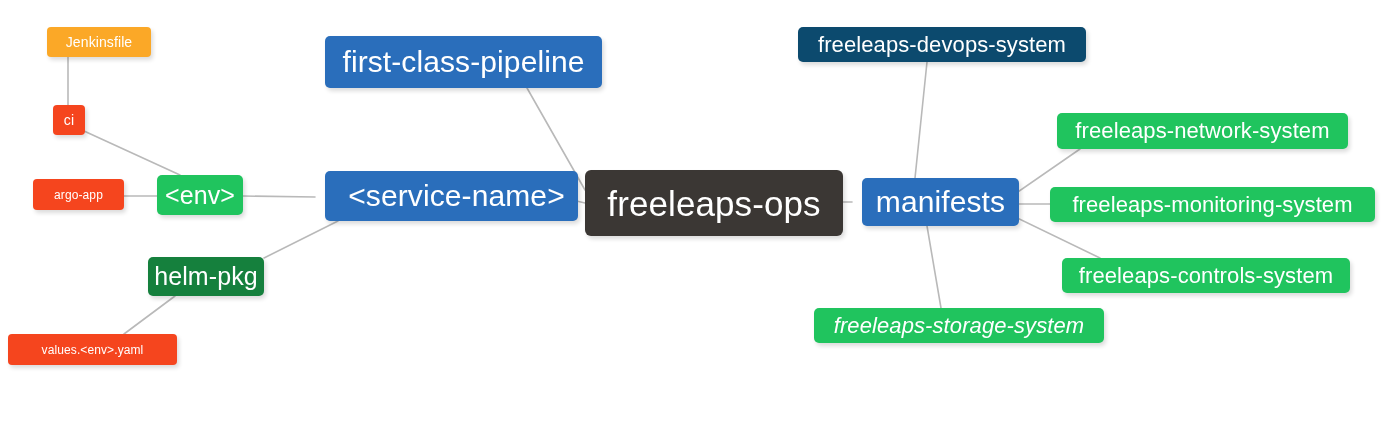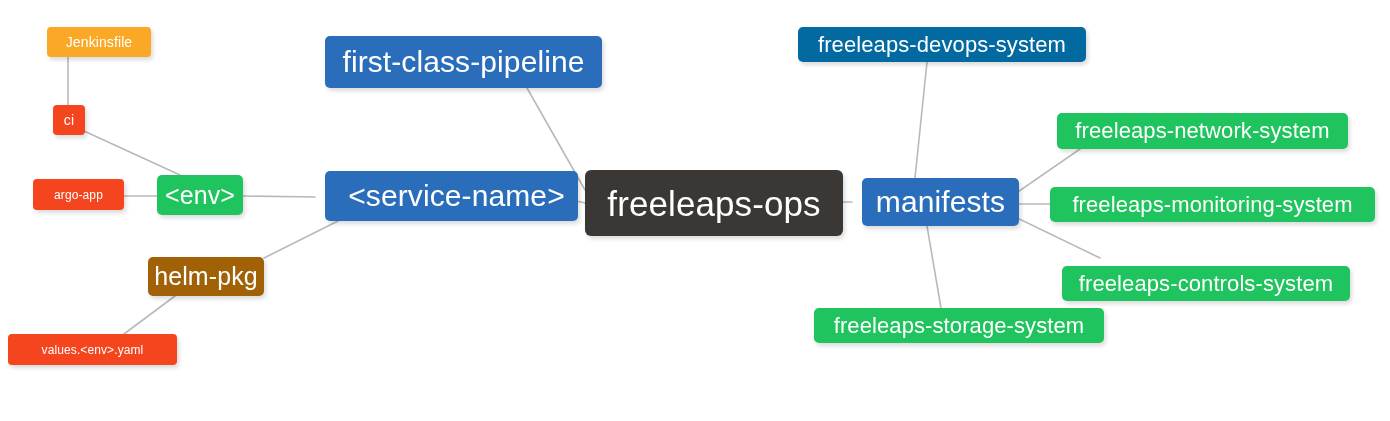--- a/index.html
+++ b/index.html
@@ -82,44 +82,44 @@
       </div>
       <div class="node tier-main" style="left: 315px; top: 171px; width: 253px; height: 50px; background: rgb(42, 110, 187); padding-left: 10px;">
         <span class="node-label">&lt;service-name&gt;</span>
       </div>
       <div class="node tier-main" style="left: 852px; top: 178px; width: 157px; height: 48px; background: rgb(42, 110, 187);">
         <span class="node-label">manifests</span>
       </div>
       <div class="node tier-sub" style="left: 157px; top: 175px; width: 86px; height: 40px; background: rgb(32, 196, 94);">
         <span class="node-label">&lt;env&gt;</span>
       </div>
-      <div class="node tier-sub" style="left: 148px; top: 257px; width: 116px; height: 39px; background: #a16207;">
+      <div class="node tier-sub" style="left: 148px; top: 257px; width: 116px; height: 39px; background: #15803d;">
         <span class="node-label">helm-pkg</span>
       </div>
       <div class="node tier-mini" style="left: 20px; top: 27px; width: 104px; height: 30px; background: rgb(251, 168, 39); margin-left: 27px;">
         <span class="node-label">Jenkinsfile</span>
       </div>
       <div class="node tier-mini" style="left: 53px; top: 105px; width: 32px; height: 30px; background: rgb(245, 69, 30);">
         <span class="node-label">ci</span>
       </div>
       <div class="node tier-tiny" style="left: 33px; top: 179px; width: 91px; height: 31px; background: rgb(245, 69, 30);">
         <span class="node-label">argo-app</span>
       </div>
       <div class="node tier-tiny" style="left: 8px; top: 334px; width: 169px; height: 31px; background: rgb(245, 69, 30);">
         <span class="node-label">values.&lt;env&gt;.yaml</span>
       </div>
-      <div class="node tier-leaf" style="left: 798px; top: 27px; width: 288px; height: 35px; background: #0369a1;">
+      <div class="node tier-leaf" style="left: 798px; top: 27px; width: 288px; height: 35px; background: #0c4a6e;">
         <span class="node-label">freeleaps-devops-system</span>
       </div>
       <div class="node tier-leaf" style="left: 1057px; top: 113px; width: 291px; height: 36px; background: rgb(32, 196, 94);">
         <span class="node-label">freeleaps-network-system</span>
       </div>
       <div class="node tier-leaf" style="left: 1050px; top: 187px; width: 325px; height: 35px; background: rgb(32, 196, 94);">
         <span class="node-label">freeleaps-monitoring-system</span>
       </div>
-      <div class="node tier-leaf" style="left: 1062px; top: 266px; width: 288px; height: 35px; background: rgb(32, 196, 94);">
+      <div class="node tier-leaf" style="left: 1062px; top: 258px; width: 288px; height: 35px; background: rgb(32, 196, 94);">
         <span class="node-label">freeleaps-controls-system</span>
       </div>
-      <div class="node tier-leaf" style="left: 814px; top: 308px; width: 290px; height: 35px; background: rgb(32, 196, 94);">
+      <div class="node tier-leaf" style="left: 814px; top: 308px; width: 290px; height: 35px; background: rgb(32, 196, 94); font-style: italic;">
         <span class="node-label">freeleaps-storage-system</span>
       </div>
     </div>
 </div>
 
 </body></html>

